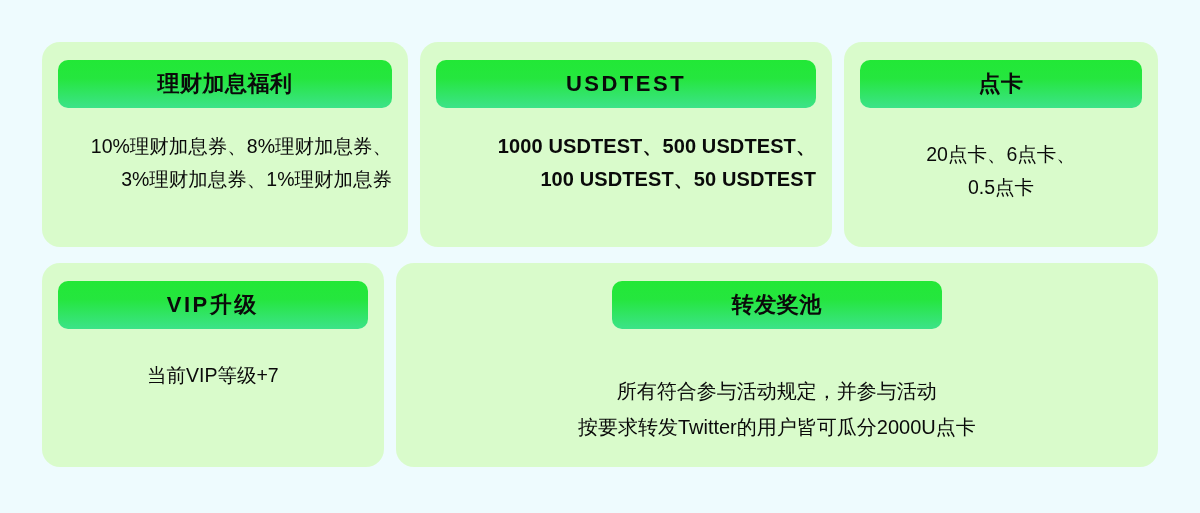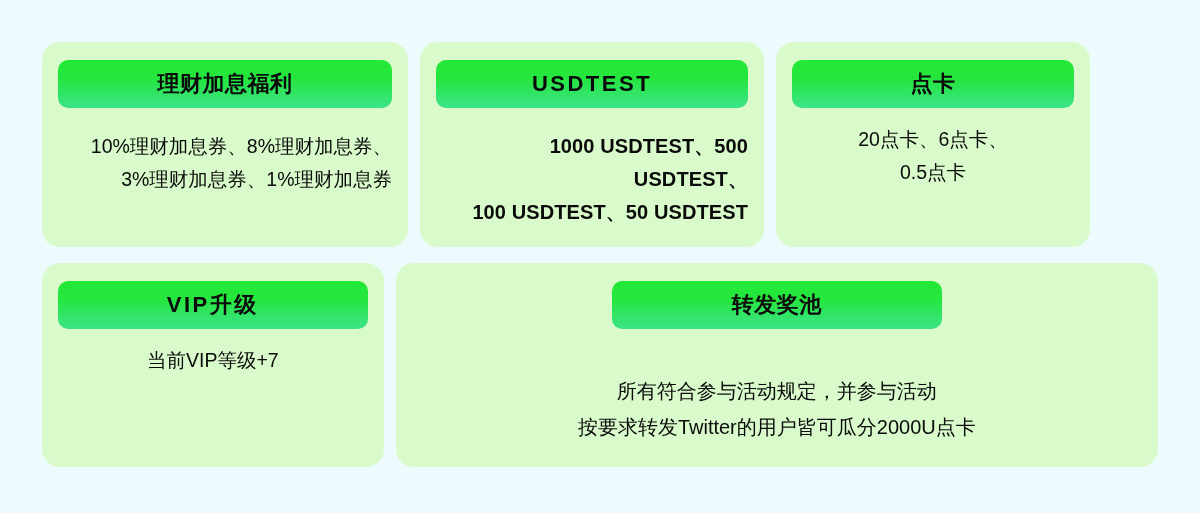--- a/index.html
+++ b/index.html
@@ -38,21 +38,21 @@
   .card {
     background: #D9FBCB;
     border-radius: 18px;
     display: flex;
     flex-direction: column;
     align-items: center;
     padding: 18px 16px 0 16px;
   }
 
   .card-finance { width: 366px; }
-  .card-usdtest { width: 344px; }
+  .card-usdtest { width: 412px; }
   .card-points  { width: 314px; align-items: center; }
   .card-vip     { width: 366px; }
   .card-pool    { width: 820px; }
 
   .pill {
     width: 100%;
     height: 48px;
     border-radius: 10px;
     background: linear-gradient(to bottom, #22E836 0%, #25E63E 38%, #3CE389 100%);
     display: flex;
@@ -99,21 +99,21 @@
   }
 
   .card-pool .card-body {
     margin-top: 44px;
     font-size: 20px;
     line-height: 36px;
   }
 
   .card-vip .card-body,
   .card-points .card-body {
-    margin-top: 15px;
+    margin-top: 30px;
   }
 </style>
 </head>
 <body>
 
 <div class="board">
 
   <div class="row row-top">
 
     <div class="card card-finance">

